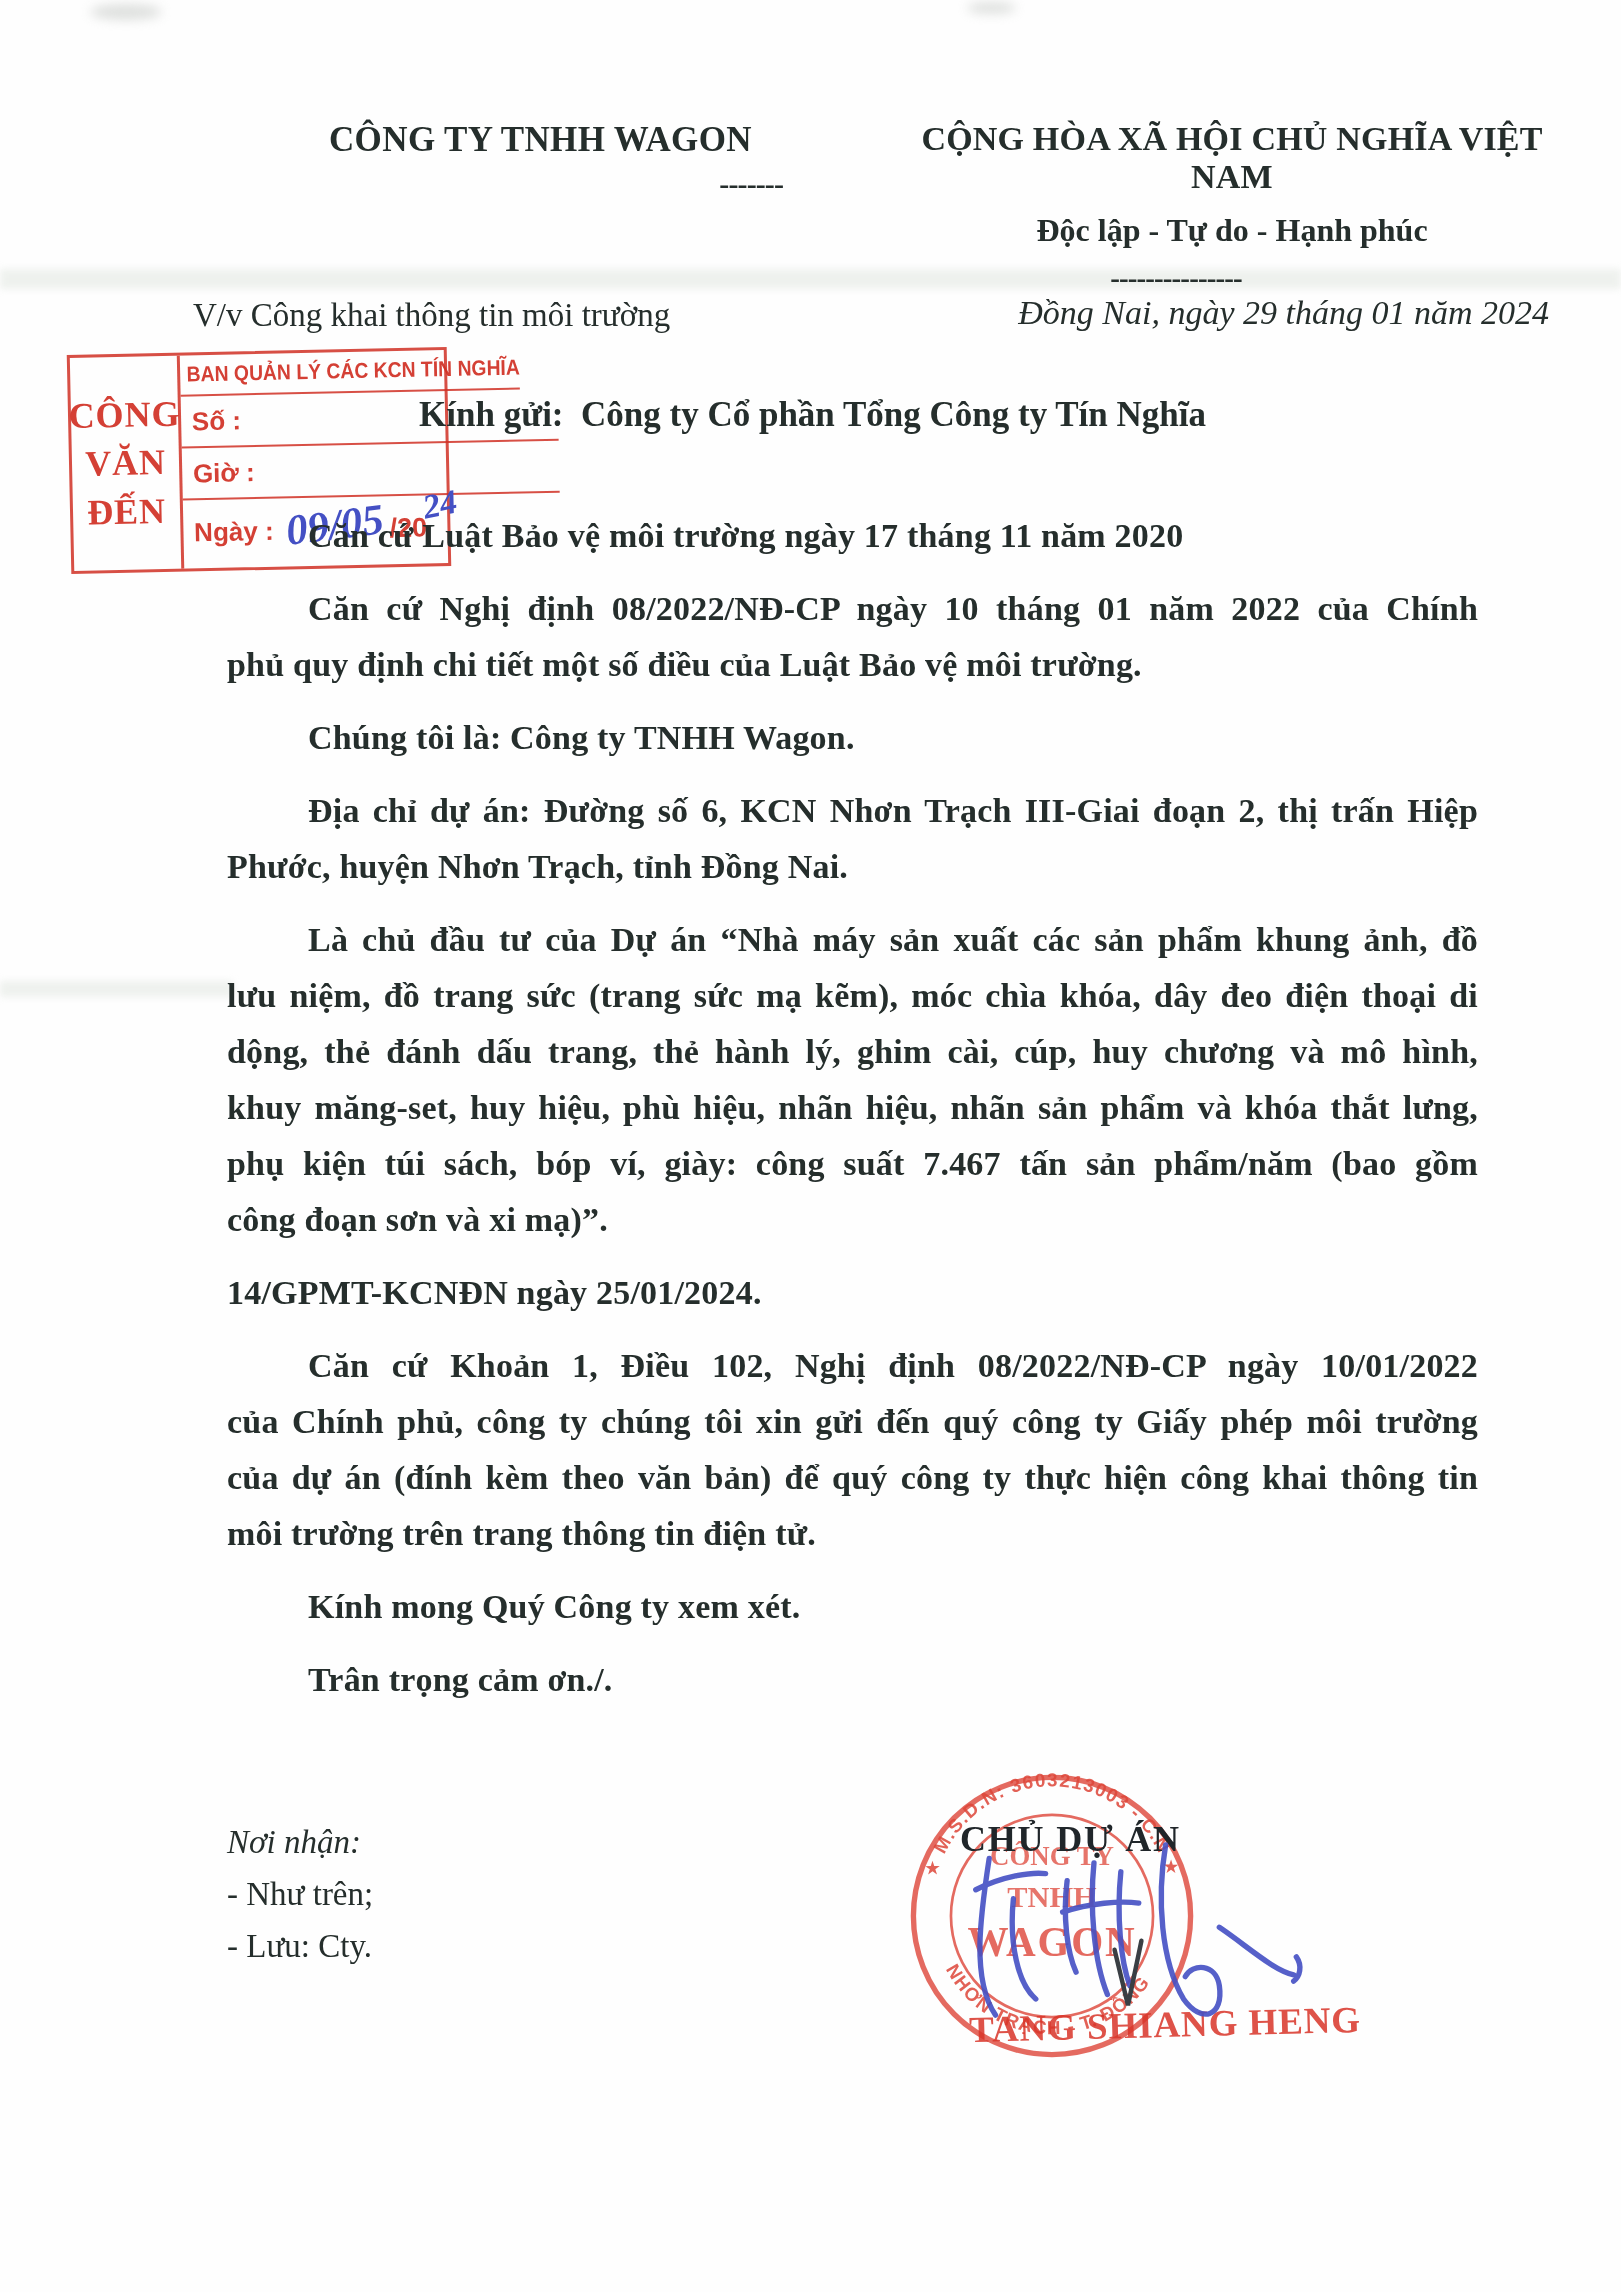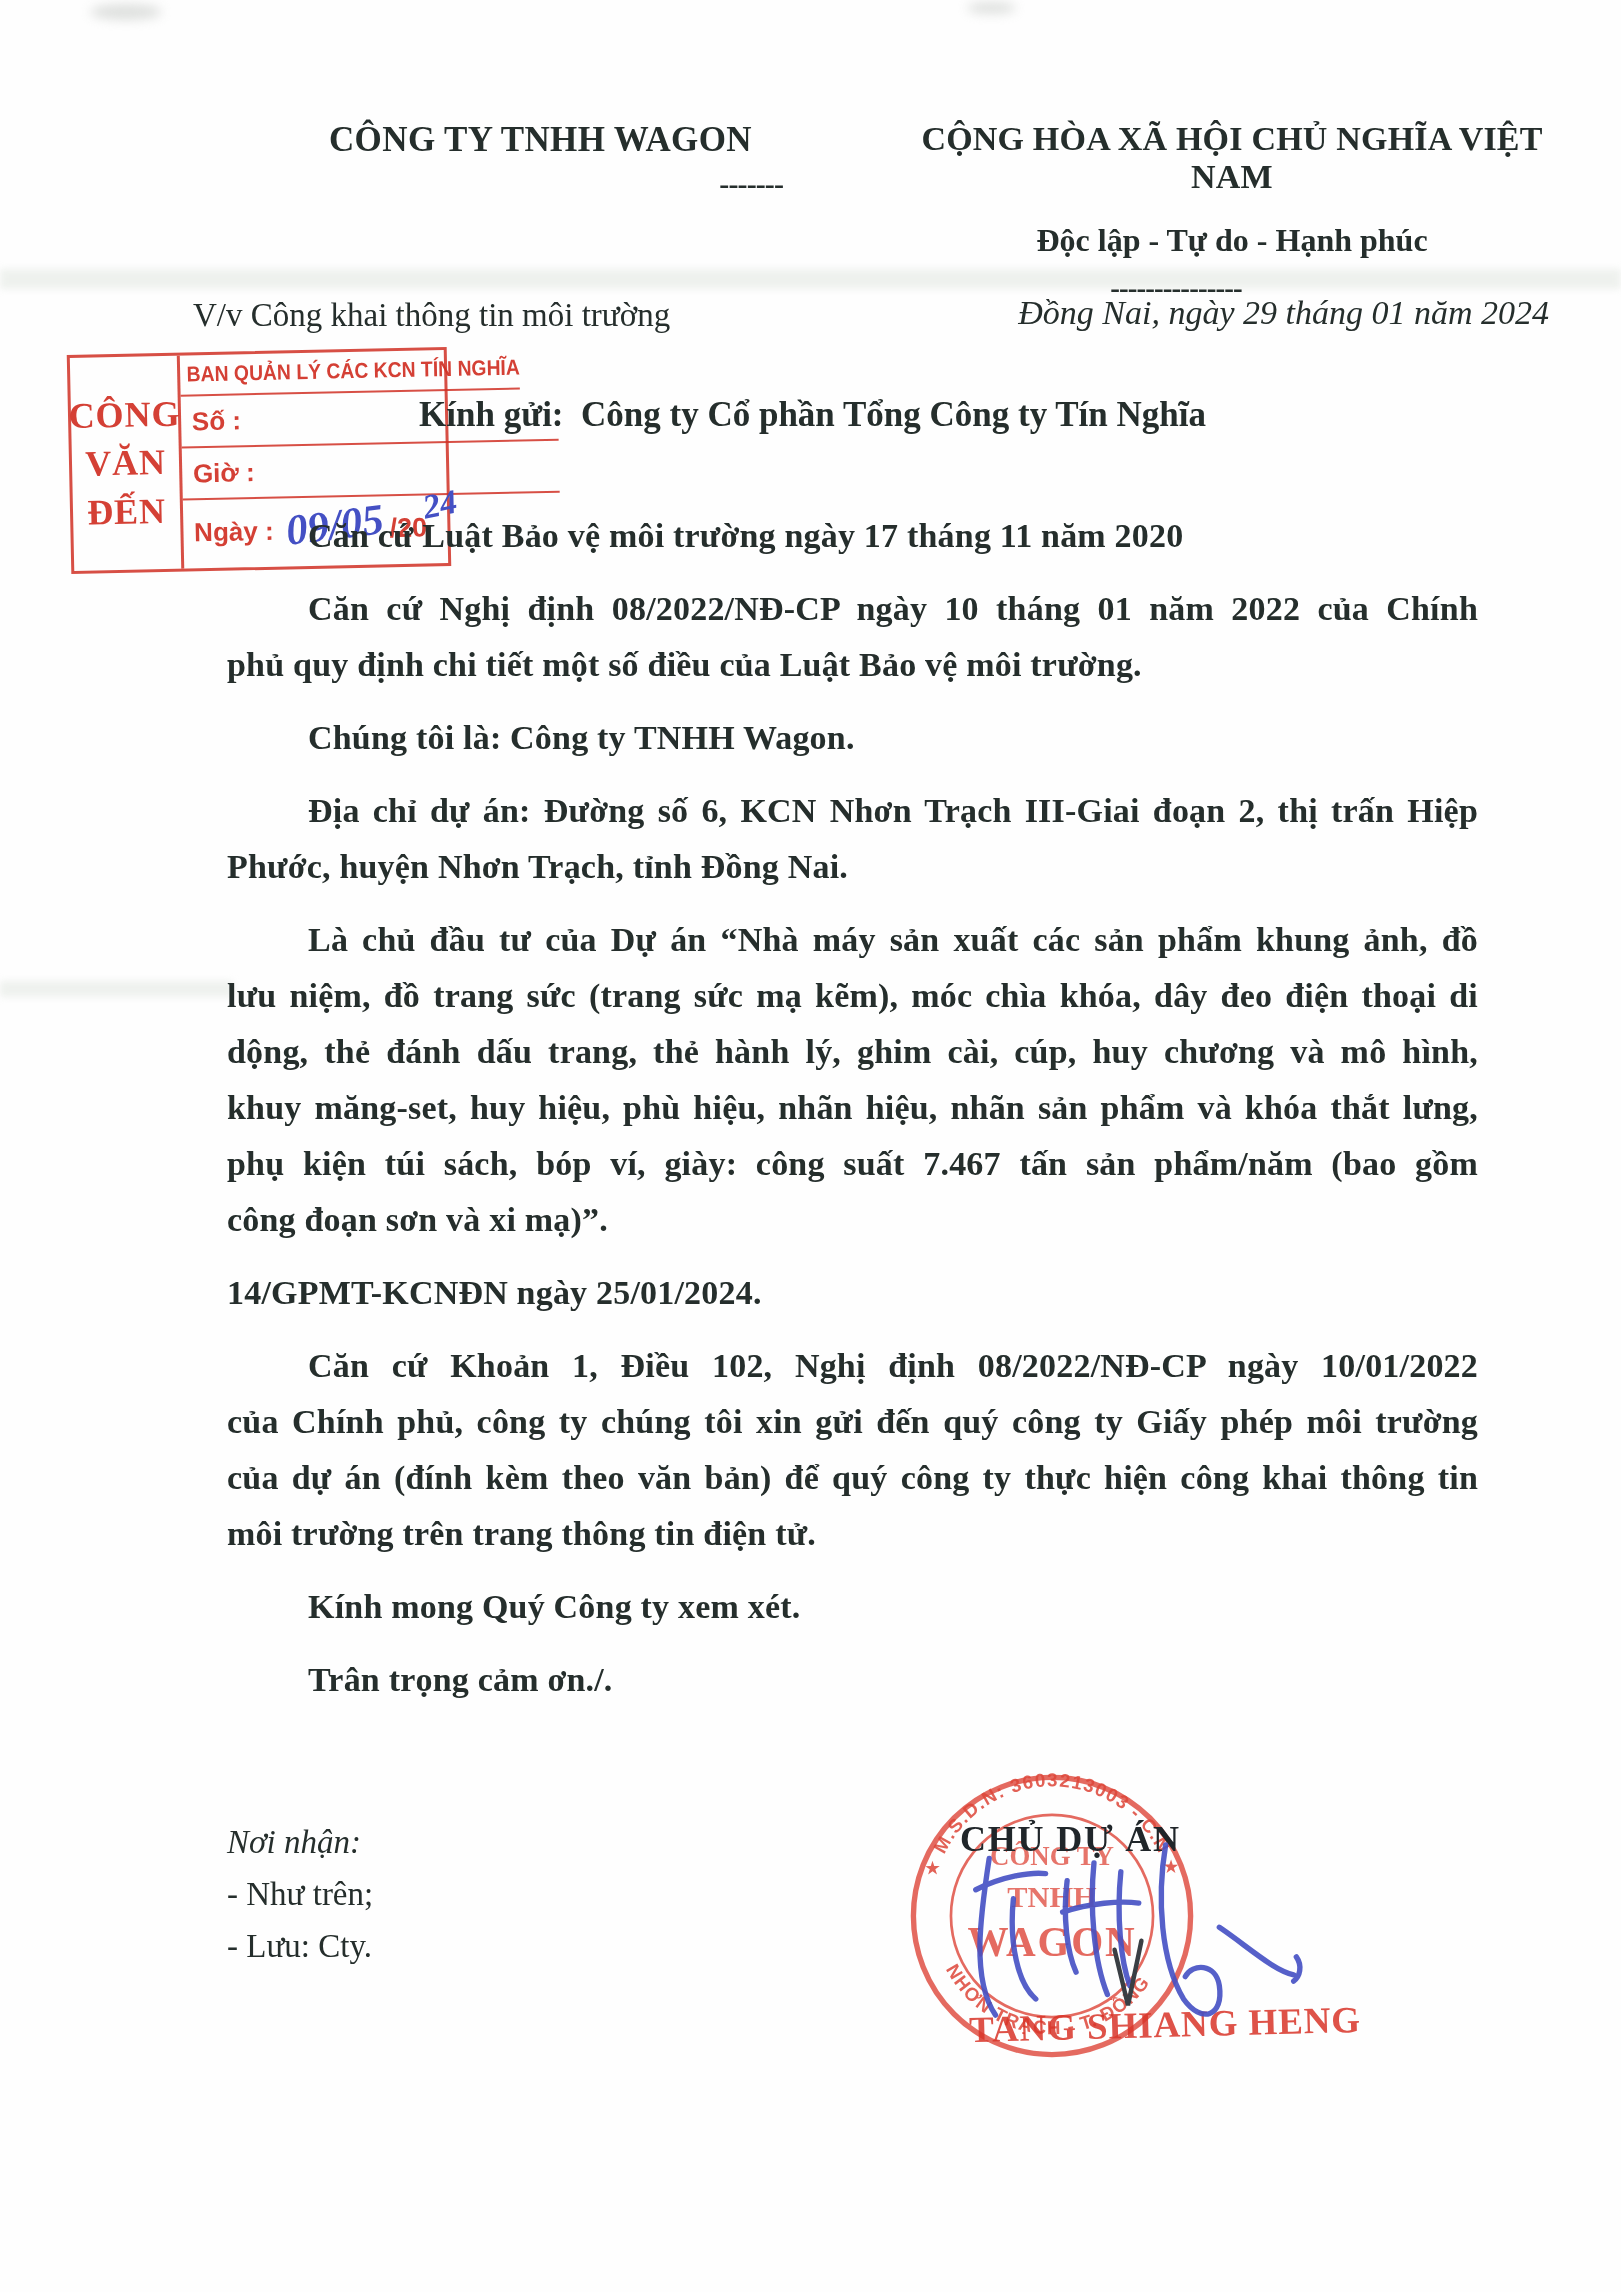--- a/index.html
+++ b/index.html
@@ -11,21 +11,21 @@
   }
   
   .smudge{position:absolute;background:#b9bdb9;border-radius:50%;filter:blur(5.4px);opacity:.45;}
   .streak{position:absolute;background:#dfe5de;filter:blur(3.6px);opacity:.5;}
   
   .hdr-left{position:absolute;left:215px;top:120px;width:537px;text-align:right;}
   .hdr-left .company{font-weight:bold;font-size:35px;letter-spacing:0.4px;}
   .hdr-left .dashes{font-weight:bold;font-size:30px;letter-spacing:-0.9px;margin-top:7.2px;transform:translateX(31px);}
   .hdr-right{position:absolute;left:905px;top:120px;width:654px;text-align:center;}
   .hdr-right .nation{font-weight:bold;font-size:34px;letter-spacing:0.2px;}
-  .hdr-right .motto{font-weight:bold;font-size:32px;margin-top:26px;}
+  .hdr-right .motto{font-weight:bold;font-size:32px;margin-top:16px;}
   .hdr-right .dashes{font-weight:bold;font-size:29px;letter-spacing:-0.9px;margin-top:12.5px;transform:translateX(-56px);}
   
   .subject{position:absolute;left:193px;top:297px;font-size:33px;}
   .dateline{position:absolute;left:949px;top:294px;width:600px;text-align:right;font-style:italic;font-size:34px;}
   
   .in-stamp{
     position:absolute;left:69px;top:351px;width:374px;height:213px;
     border:3.6px solid rgba(208,48,36,.85);display:flex;
     transform:rotate(-1.2deg);color:rgba(208,48,36,.92);
     background:rgba(255,255,255,.25);

